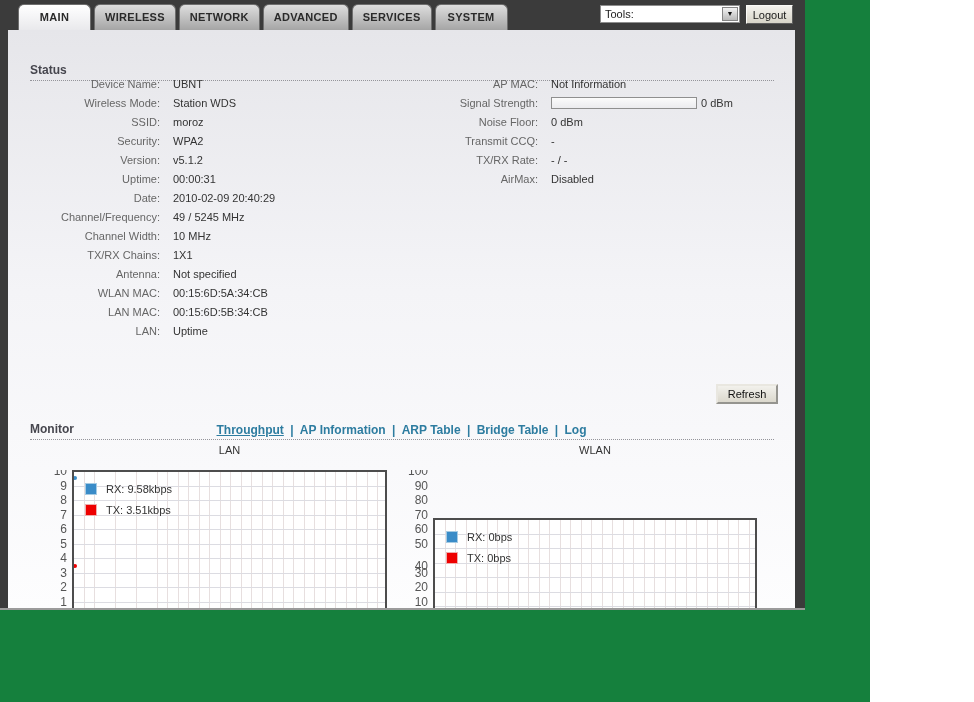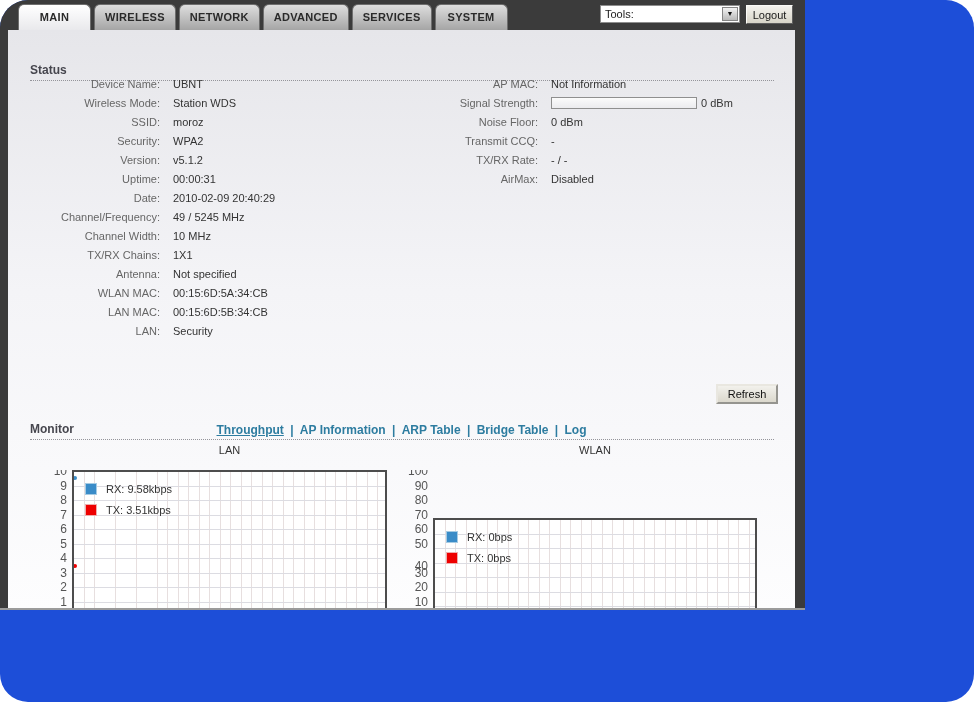--- a/index.html
+++ b/index.html
@@ -1,17 +1,17 @@
 <!DOCTYPE html>
 <html><head>
 <meta charset="utf-8">
 <style>
   * { margin:0; padding:0; box-sizing:border-box; }
   body { background:#fff; font-family:"Liberation Sans","DejaVu Sans",sans-serif; }
-  .canvas { position:relative; width:974px; height:702px; background:#1d4ed8; overflow:hidden;border-radius:28px; }
+  .canvas { position:relative; width:870px; height:702px; background:#15803d; overflow:hidden; }
   .page { position:absolute; left:0; top:0; width:805px; height:610px;
           background:#3b3b3b; border-bottom:2px solid #9b9b9b; overflow:hidden; }
 
   
   .tabs { position:absolute; left:18px; top:4px; display:flex; }
   .tab { min-width:73px; height:26px; line-height:25px; text-align:center; padding:0 10px;
          font-size:11px; font-weight:bold; color:#2a2a2a; letter-spacing:.3px;
          background:linear-gradient(#dedede,#a5a5a5); border:1px solid #6e6e6e; border-bottom:none;
          border-radius:6px 6px 0 0; margin-right:3px; cursor:pointer; }
   .tab.active { background:linear-gradient(#ffffff,#e9e9ec); }
@@ -147,21 +147,21 @@
         <div class="frow">
           <span class="flabel">WLAN MAC:</span>
           <span class="fvalue">00:15:6D:5A:34:CB</span>
         </div>
         <div class="frow">
           <span class="flabel">LAN MAC:</span>
           <span class="fvalue">00:15:6D:5B:34:CB</span>
         </div>
         <div class="frow">
           <span class="flabel">LAN:</span>
-          <span class="fvalue">Security</span>
+          <span class="fvalue">Uptime</span>
         </div>
       </div>
 
       <div class="fields fields-right">
         <div class="frow">
           <span class="flabel">AP MAC:</span>
           <span class="fvalue">Not Information</span>
         </div>
         <div class="frow">
           <span class="flabel">Signal Strength:</span>

